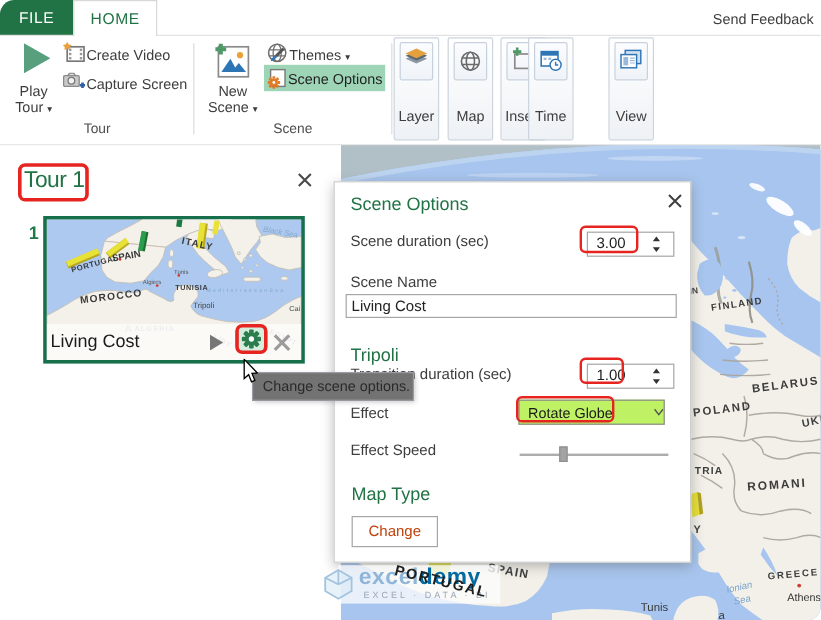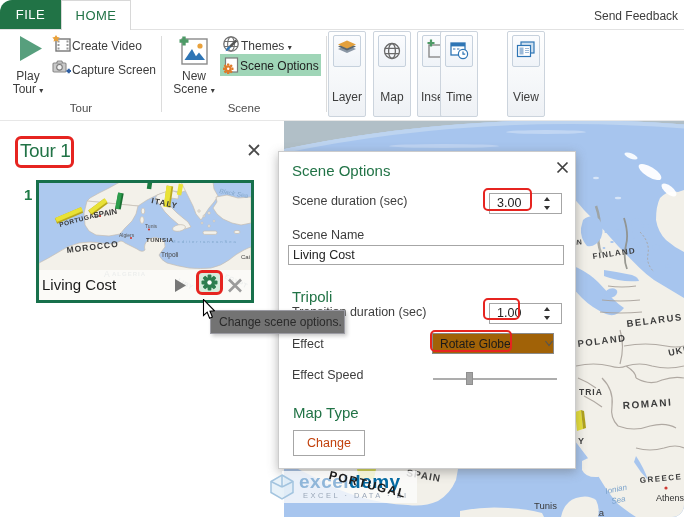--- a/index.html
+++ b/index.html
@@ -376,21 +376,21 @@
     <div class="abs" style="left:9px;top:93px;width:270px;height:18px;border:1px solid #a6a6a6;font-size:12.5px;color:#222;line-height:18px;padding-left:4px;">Living Cost</div>
     <div class="abs" style="left:13px;top:136px;font-size:15px;color:#217346;">Tripoli</div>
     <div class="abs lbl" style="left:13px;top:153px;font-size:12.5px;">Transition duration (sec)</div>
     <div class="abs" style="left:210px;top:151px;width:71px;height:19px;border:1px solid #a6a6a6;">
       <div class="abs" style="left:7px;top:2px;font-size:12.5px;color:#222;">1.00</div>
       <div class="abs" style="left:54px;top:3px;width:0;height:0;border-left:3.5px solid transparent;border-right:3.5px solid transparent;border-bottom:4.5px solid #333;"></div>
       <div class="abs" style="left:54px;top:12px;width:0;height:0;border-left:3.5px solid transparent;border-right:3.5px solid transparent;border-top:4.5px solid #333;"></div>
     </div>
     <div class="abs" style="left:204px;top:146px;width:33px;height:18px;border:2.5px solid #e62420;border-radius:5px;"></div>
     <div class="abs lbl" style="left:13px;top:185px;font-size:12.5px;">Effect</div>
-    <div class="abs" style="left:153px;top:181px;width:120px;height:19px;border:1px solid #8a8a8a;background:#a16207;">
+    <div class="abs" style="left:153px;top:181px;width:120px;height:19px;border:1px solid #8a8a8a;background:#bef264;">
       <div class="abs" style="left:7px;top:2.5px;font-size:12px;color:#1a1a1a;">Rotate Globe</div>
       <svg class="abs" style="left:112px;top:6px;" width="8" height="7" viewBox="0 0 8 7">
           <path d="M0.5,1 L4,5.5 L7.5,1" stroke="#555" stroke-width="1.2" fill="none"></path>
         </svg>
     </div>
     <div class="abs" style="left:151px;top:178px;width:78px;height:18px;border:2.5px solid #e62420;border-radius:5px;"></div>
     <div class="abs lbl" style="left:13px;top:216px;font-size:12.5px;">Effect Speed</div>
     <div class="abs" style="left:154px;top:226px;width:124px;height:2px;background:#adadad;"></div>
     <div class="abs" style="left:187px;top:220px;width:7px;height:13px;background:#a3a3a3;border:1px solid #8f8f8f;box-sizing:border-box;"></div>
     <div class="abs" style="left:14px;top:252px;font-size:15px;color:#217346;">Map Type</div>

